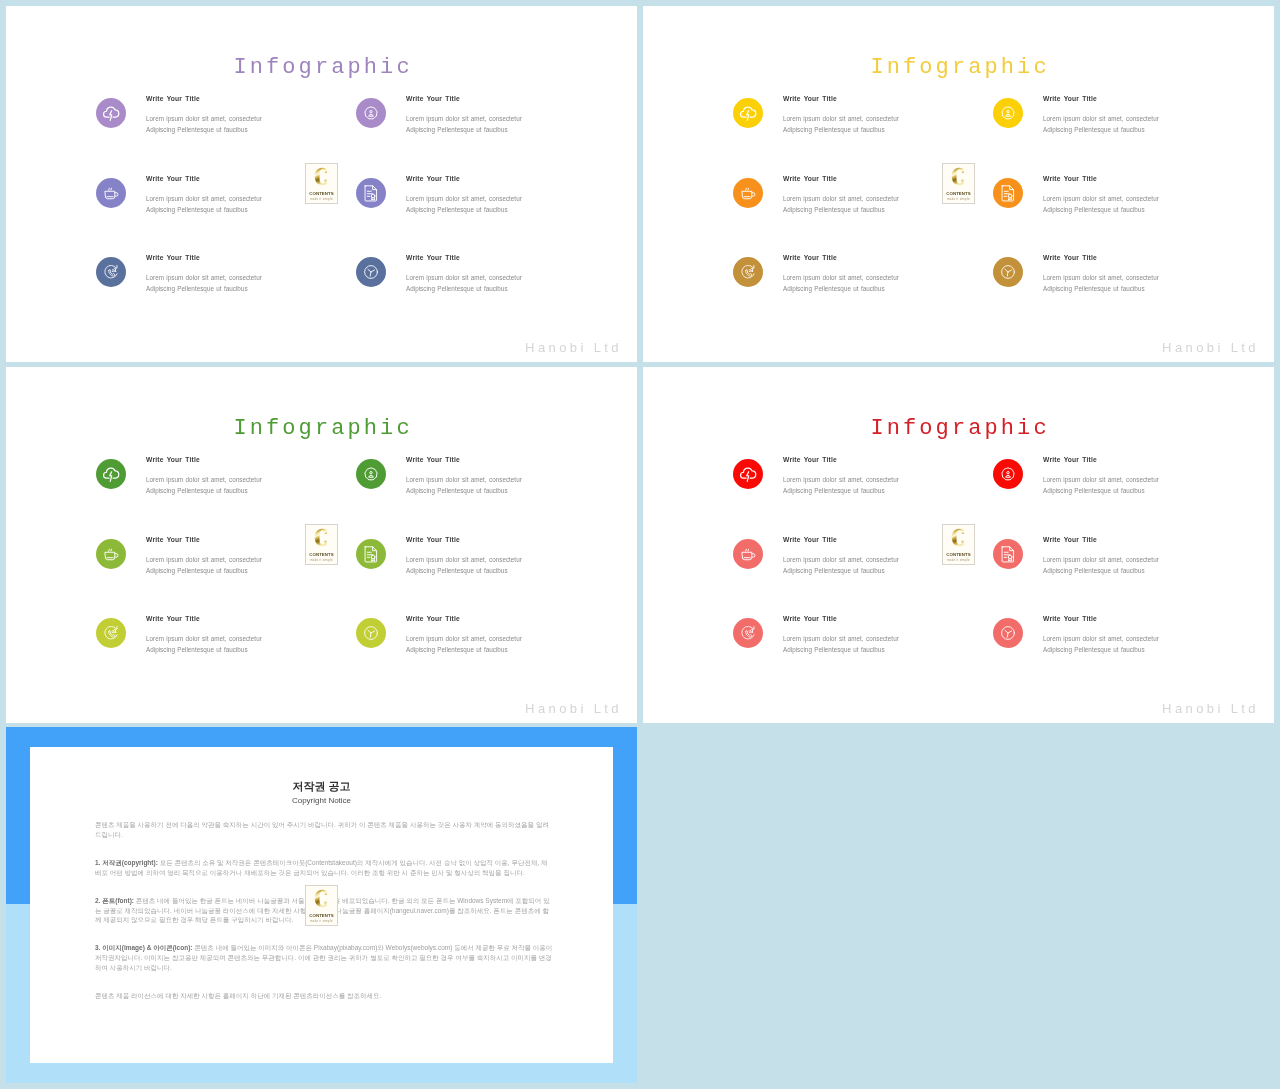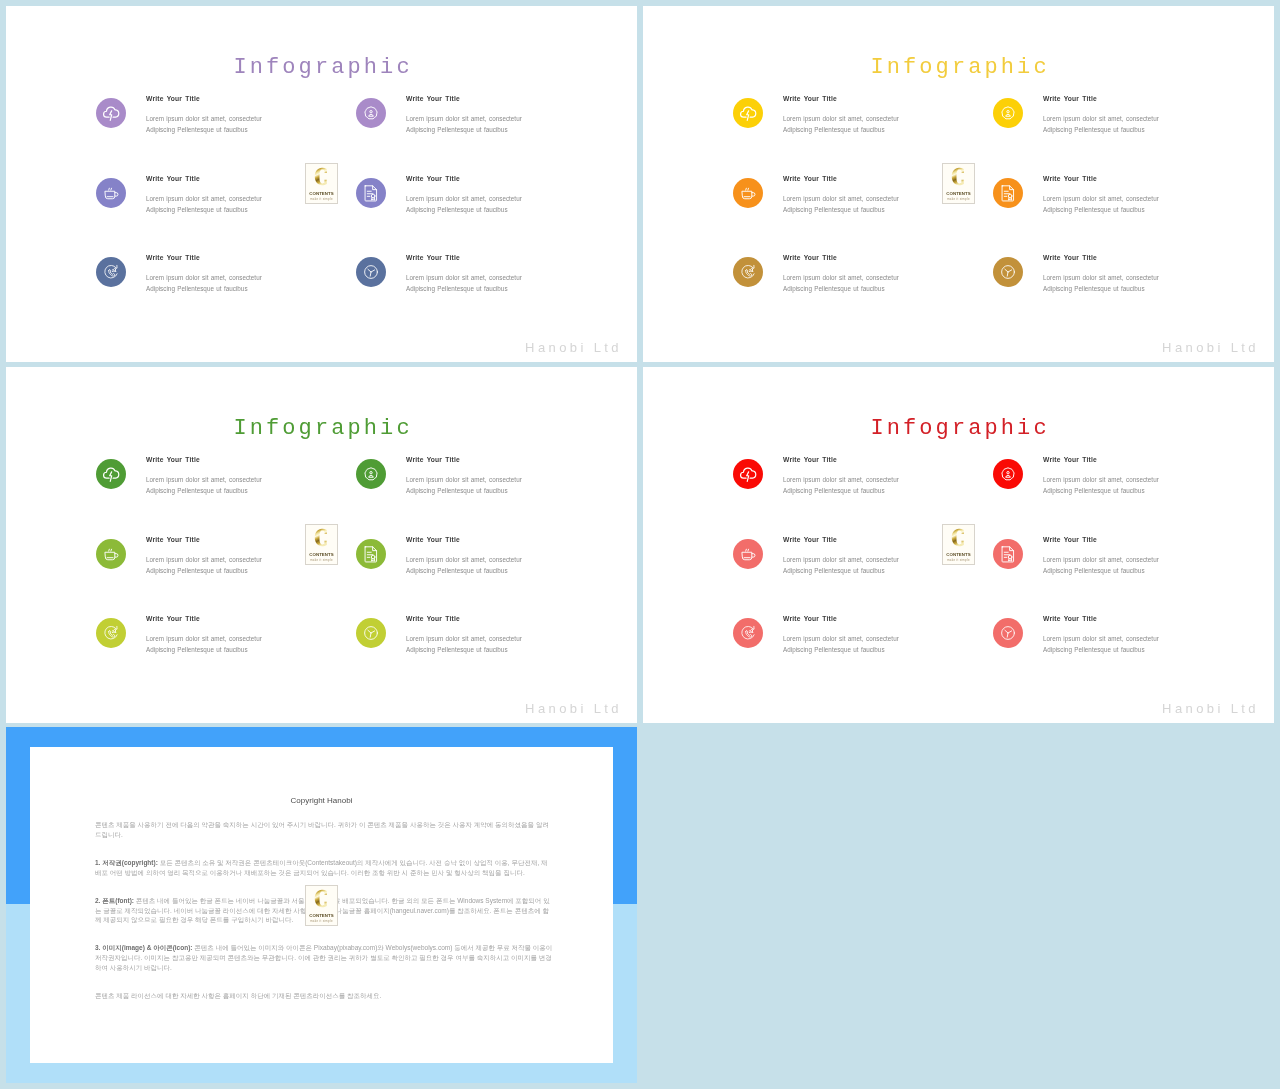--- a/index.html
+++ b/index.html
@@ -547,21 +547,22 @@
           </svg>
         </div>
         <div class="lg-t1">CONTENTS</div>
         <div class="lg-t2">make it simple</div>
       </div>
       <div class="footer-brand">Hanobi Ltd</div>
     </div>
     <div class="slide slide-5">
       <div class="blue-frame" style="background: rgb(66, 162, 250);"></div>
       <div class="cp-inner">
-        <div class="cp-sub">Copyright Hanobi</div>
+        <div class="cp-title">저작권 공고</div>
+        <div class="cp-sub">Copyright Notice</div>
         <div class="cp-body">
           <p><span>콘텐츠 제품을 사용하기 전에 다음의 약관을 숙지하는 시간이 있어 주시기 바랍니다. 귀하가 이 콘텐츠 제품을 사용하는 것은 사용자 계약에 동의하셨음을 알려드립니다.</span></p>
           <p><b>1. 저작권(copyright):</b><span> 모든 콘텐츠의 소유 및 저작권은 콘텐츠테이크아웃(Contentstakeout)의 제작사에게 있습니다. 사전 승낙 없이 상업적 이용, 무단전재, 재배포 어떤 방법에 의하여 영리 목적으로 이용하거나 재배포하는 것은 금지되어 있습니다. 이러한 조항 위반 시 준하는 민사 및 형사상의 책임을 집니다.</span></p>
           <p><b>2. 폰트(font):</b><span> 콘텐츠 내에 들어있는 한글 폰트는 네이버 나눔글꼴과 서울서체 등 무료 배포되었습니다. 한글 외의 모든 폰트는 Windows System에 포함되어 있는 글꼴로 제작되었습니다. 네이버 나눔글꼴 라이선스에 대한 자세한 사항은 네이버 나눔글꼴 홈페이지(hangeul.naver.com)를 참조하세요. 폰트는 콘텐츠에 함께 제공되지 않으므로 필요한 경우 해당 폰트를 구입하시기 바랍니다.</span></p>
           <p><b>3. 이미지(image) &amp; 아이콘(icon):</b><span> 콘텐츠 내에 들어있는 이미지와 아이콘은 Pixabay(pixabay.com)와 Webolys(webolys.com) 등에서 제공한 무료 저작물 이용이 저작권자입니다. 이미지는 참고용만 제공되며 콘텐츠와는 무관합니다. 이에 관한 권리는 귀하가 별도로 확인하고 필요한 경우 여부를 숙지하시고 이미지를 변경하여 사용하시기 바랍니다.</span></p>
           <p><span>콘텐츠 제품 라이선스에 대한 자세한 사항은 홈페이지 하단에 기재된 콘텐츠라이선스를 참조하세요.</span></p>
         </div>
         <div class="center-logo cp-logo">
           <div class="lg-c">
             <svg viewBox="0 0 33 24" aria-hidden="true">

